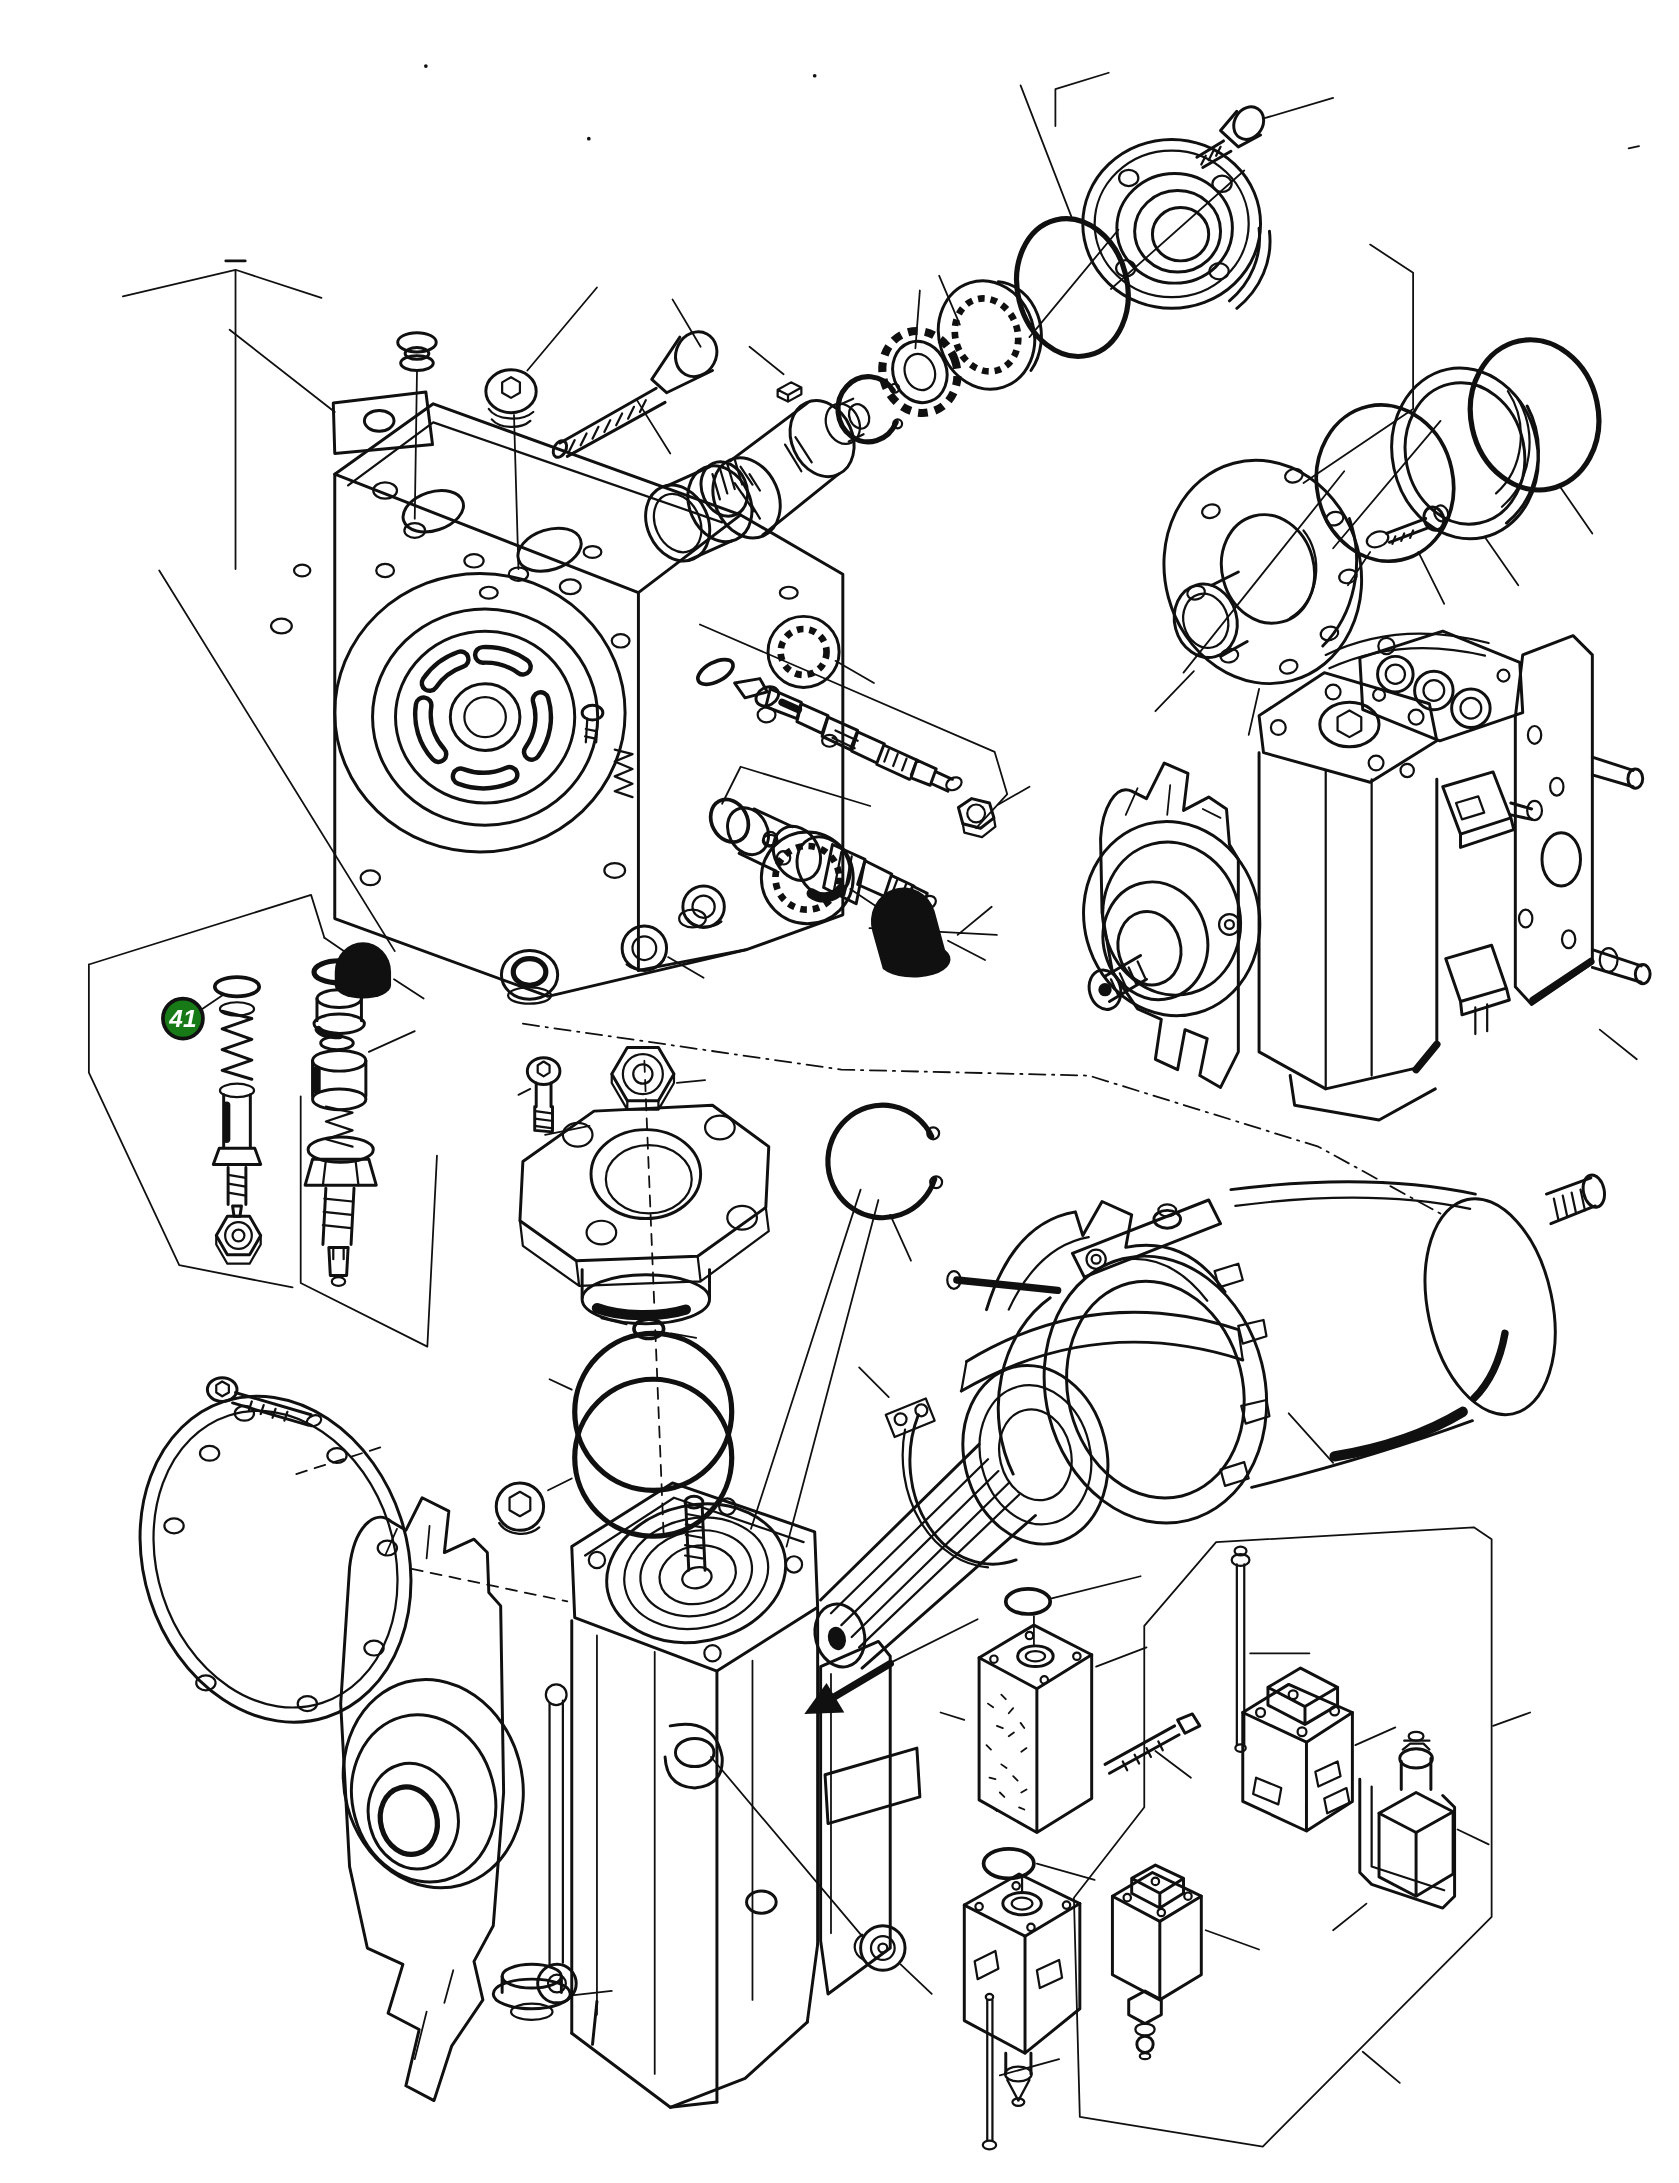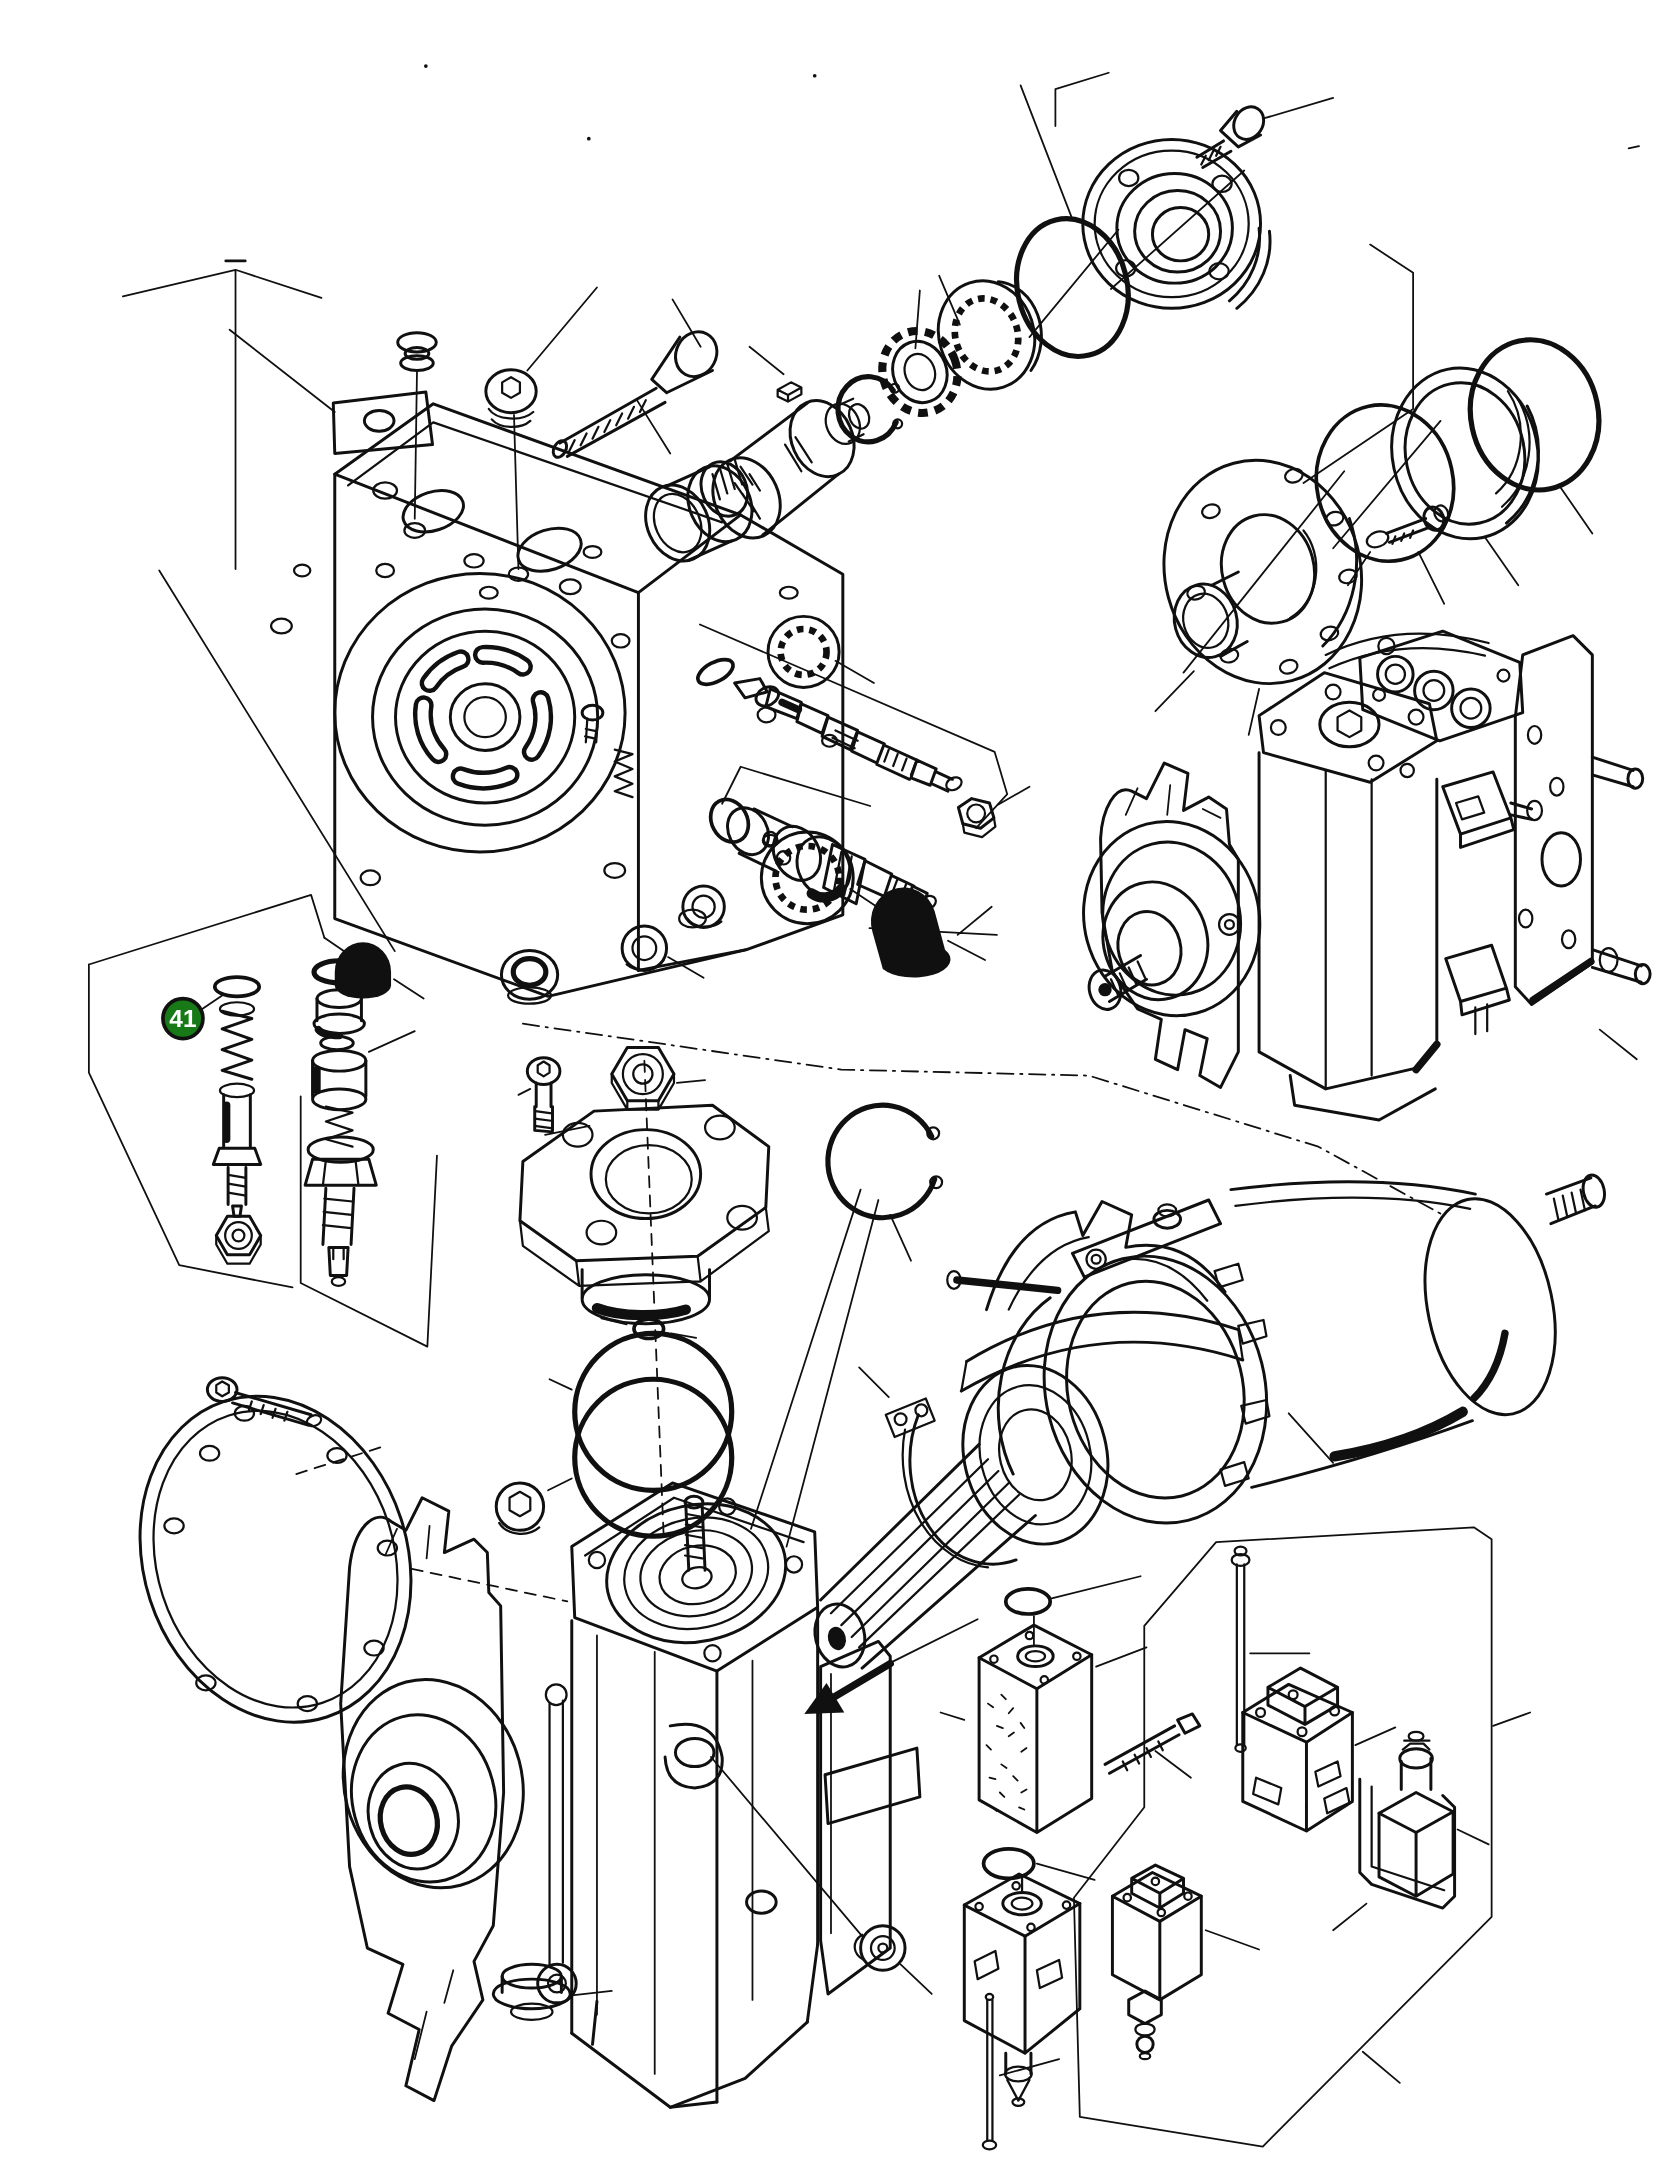--- a/index.html
+++ b/index.html
@@ -1,16 +1,16 @@
 <!DOCTYPE html>
 <html style="font-size:12px"><head>
 <meta charset="utf-8">
 <style>
   html,body{margin:0;padding:0;background:#ffffff;}
-  .stage{position:relative;width:1679px;height:2183px;background:#ffffff;overflow:hidden;}
+  .stage{position:relative;width:1679px;height:2183px;background:#ffffff;overflow:hidden;font-style:italic;}
   svg{display:block;width:100%;height:100%;}
   .ln{fill:none;stroke:#101010;stroke-width:4;stroke-linecap:round;stroke-linejoin:round;}
   .ln2{fill:none;stroke:#101010;stroke-width:3;stroke-linecap:round;stroke-linejoin:round;}
   .thin{fill:none;stroke:#101010;stroke-width:2.4;stroke-linecap:round;stroke-linejoin:round;}
   .thick{fill:none;stroke:#101010;stroke-width:7;stroke-linecap:round;stroke-linejoin:round;}
   .w10{fill:none;stroke:#101010;stroke-width:10;stroke-linecap:round;}
   .w14{fill:none;stroke:#101010;stroke-width:14;stroke-linecap:round;}
   .oring{fill:none;stroke:#101010;stroke-width:7;}
   .oring5{fill:none;stroke:#101010;stroke-width:5;}
   .dark{fill:#101010;stroke:none;}

